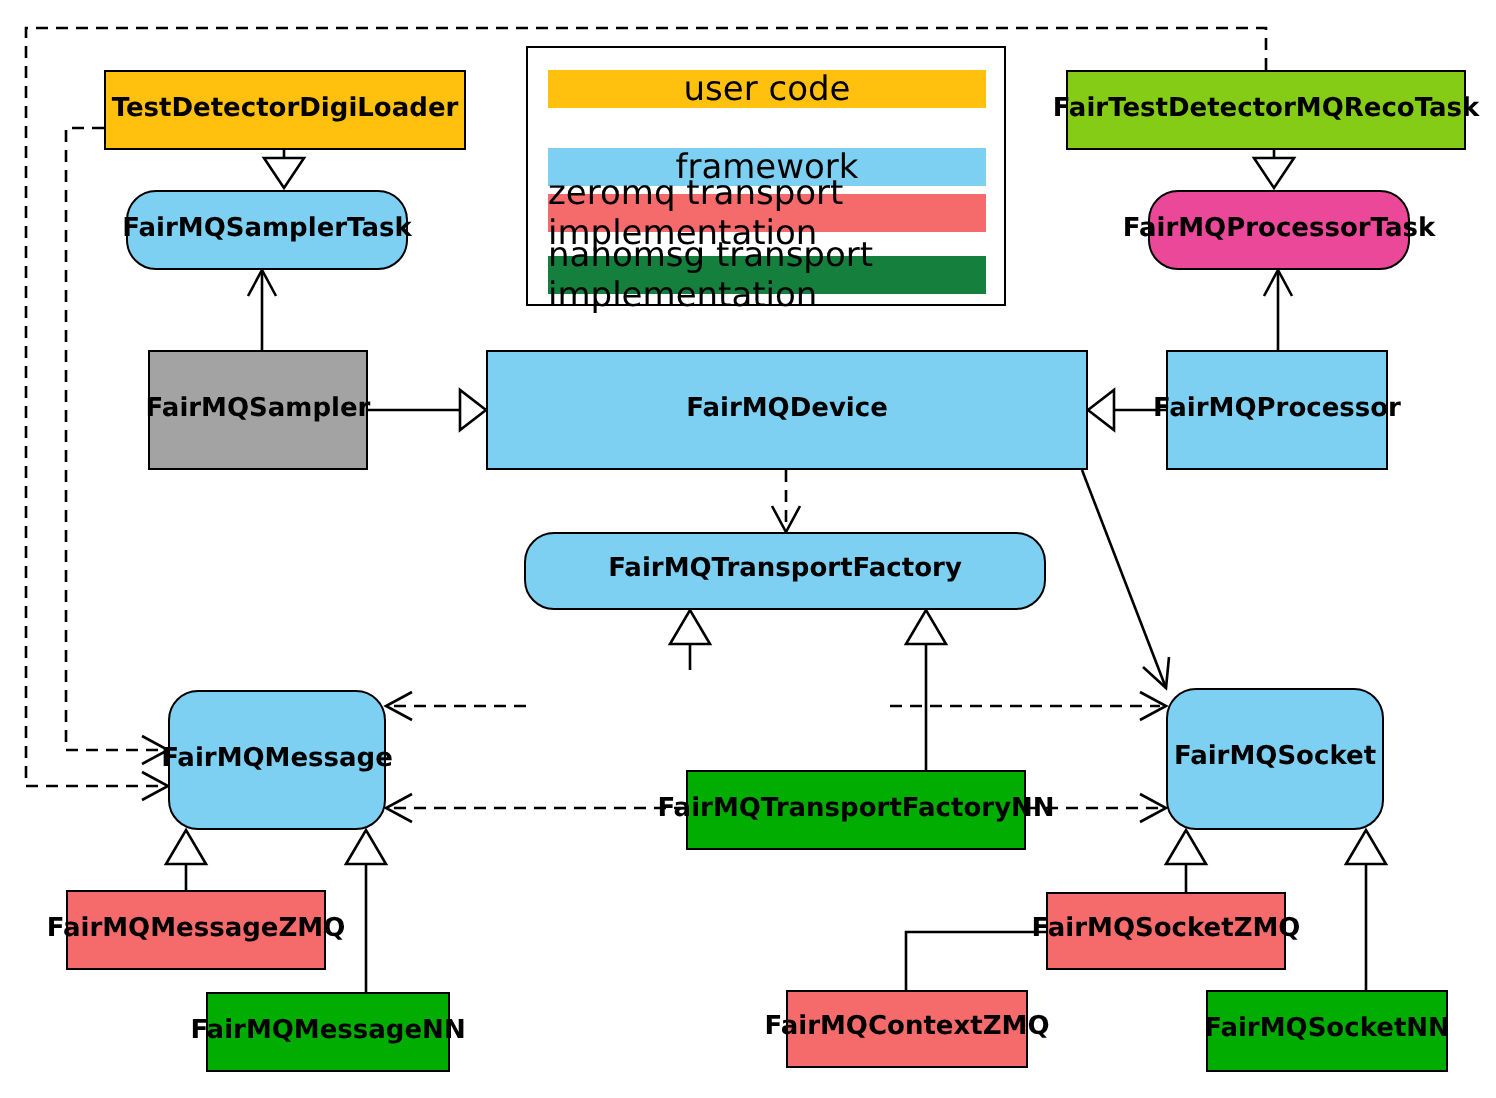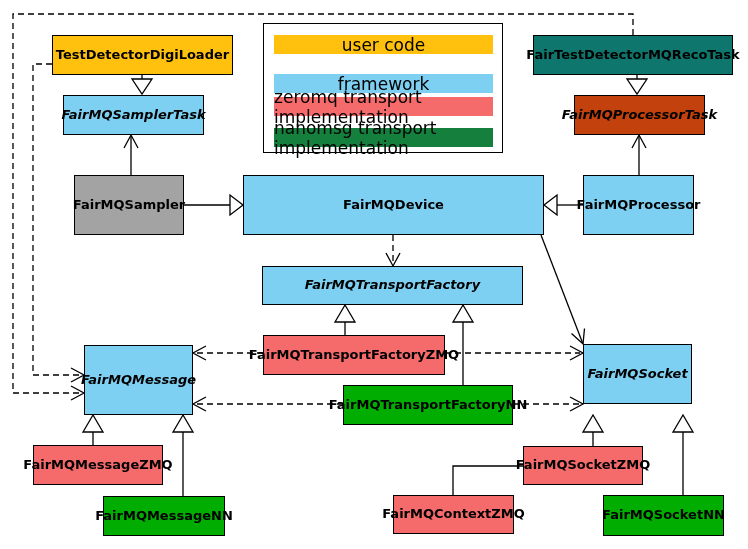--- a/index.html
+++ b/index.html
@@ -2,21 +2,21 @@
 <html><head>
 <meta charset="utf-8">
 <style>
   html,body{margin:0;padding:0;background:#fff;}
   .stage{position:relative;width:748px;height:549px;background:#ffffff;overflow:hidden;
          font-family:"DejaVu Sans","Liberation Sans",sans-serif;}
   svg.wires{position:absolute;left:0;top:0;width:748px;height:549px;z-index:1;}
   .node{position:absolute;z-index:2;display:flex;align-items:center;justify-content:center;
         border:1.5px solid #000;box-sizing:border-box;color:#000;
         font-weight:bold;font-size:13px;text-align:center;line-height:1.1;white-space:nowrap;}
-  .abstract{font-style:italic;}
+  .abstract{border-radius:15px;}
   .legend{position:absolute;left:263px;top:23px;width:240px;height:130px;z-index:2;
           border:1.5px solid #000;background:#fff;box-sizing:border-box;}
   .legend-item{position:absolute;left:10px;width:219px;height:19px;display:flex;
                align-items:center;justify-content:center;font-size:17px;color:#000;}
   .li-0{top:11px;} .li-1{top:50px;} .li-2{top:73px;} .li-3{top:104px;}
   .wire{stroke:#000;stroke-width:1.3;fill:none;}
   .dashed{stroke-dasharray:6 4;}
   .tri{fill:#fff;stroke:#000;stroke-width:1.3;}
   .diamond{fill:#000;stroke:#000;stroke-width:1;}
 </style>
@@ -143,41 +143,40 @@
     <div class="legend-item li-2" style="background-color: rgb(245, 107, 107);">
       <span>zeromq transport implementation</span>
     </div>
     <div class="legend-item li-3" style="background-color: #15803d;">
       <span>nanomsg transport implementation</span>
     </div>
   </div>
 
   <div class="node" style="left: 52px; top: 35px; width: 181px; height: 40px; background-color: rgb(255, 193, 14);">TestDetectorDigiLoader</div>
 
-  <div class="node" style="left: 533px; top: 35px; width: 200px; height: 40px; background-color: #0f766e;">FairTestDetectorMQRecoTask</div>
+  <div class="node" style="left: 533px; top: 35px; width: 200px; height: 40px; background-color: #84cc16;">FairTestDetectorMQRecoTask</div>
 
   <div class="node abstract" style="left: 63px; top: 95px; width: 141px; height: 40px; background-color: rgb(126, 208, 242);">FairMQSamplerTask</div>
 
-  <div class="node abstract" style="left: 574px; top: 95px; width: 131px; height: 40px; background-color: #c2410c;">FairMQProcessorTask</div>
+  <div class="node abstract" style="left: 574px; top: 95px; width: 131px; height: 40px; background-color: #ec4899;">FairMQProcessorTask</div>
 
   <div class="node" style="left: 74px; top: 175px; width: 110px; height: 60px; background-color: #a3a3a3;">FairMQSampler</div>
 
   <div class="node" style="left: 243px; top: 175px; width: 301px; height: 60px; background-color: rgb(126, 208, 242);">FairMQDevice</div>
 
   <div class="node" style="left: 583px; top: 175px; width: 111px; height: 60px; background-color: rgb(126, 208, 242);">FairMQProcessor</div>
 
   <div class="node abstract" style="left: 262px; top: 266px; width: 261px; height: 39px; background-color: rgb(126, 208, 242);">FairMQTransportFactory</div>
 
-  <div class="node" style="left: 263px; top: 335px; width: 182px; height: 40px; background-color: rgb(245, 107, 107);">FairMQTransportFactoryZMQ</div>
 
   <div class="node" style="left: 343px; top: 385px; width: 170px; height: 40px; background-color: rgb(0, 173, 0);">FairMQTransportFactoryNN</div>
 
   <div class="node abstract" style="left: 84px; top: 345px; width: 109px; height: 70px; background-color: rgb(126, 208, 242);">FairMQMessage</div>
 
-  <div class="node abstract" style="left: 583px; top: 344px; width: 109px; height: 60px; background-color: rgb(126, 208, 242);">FairMQSocket</div>
+  <div class="node abstract" style="left: 583px; top: 344px; width: 109px; height: 71px; background-color: rgb(126, 208, 242);">FairMQSocket</div>
 
   <div class="node" style="left: 33px; top: 445px; width: 130px; height: 40px; background-color: rgb(245, 107, 107);">FairMQMessageZMQ</div>
 
   <div class="node" style="left: 103px; top: 496px; width: 122px; height: 40px; background-color: rgb(0, 173, 0);">FairMQMessageNN</div>
 
   <div class="node" style="left: 393px; top: 495px; width: 121px; height: 39px; background-color: rgb(245, 107, 107);">FairMQContextZMQ</div>
 
   <div class="node" style="left: 523px; top: 446px; width: 120px; height: 39px; background-color: rgb(245, 107, 107);">FairMQSocketZMQ</div>
 
   <div class="node" style="left: 603px; top: 495px; width: 121px; height: 41px; background-color: rgb(0, 173, 0);">FairMQSocketNN</div>

